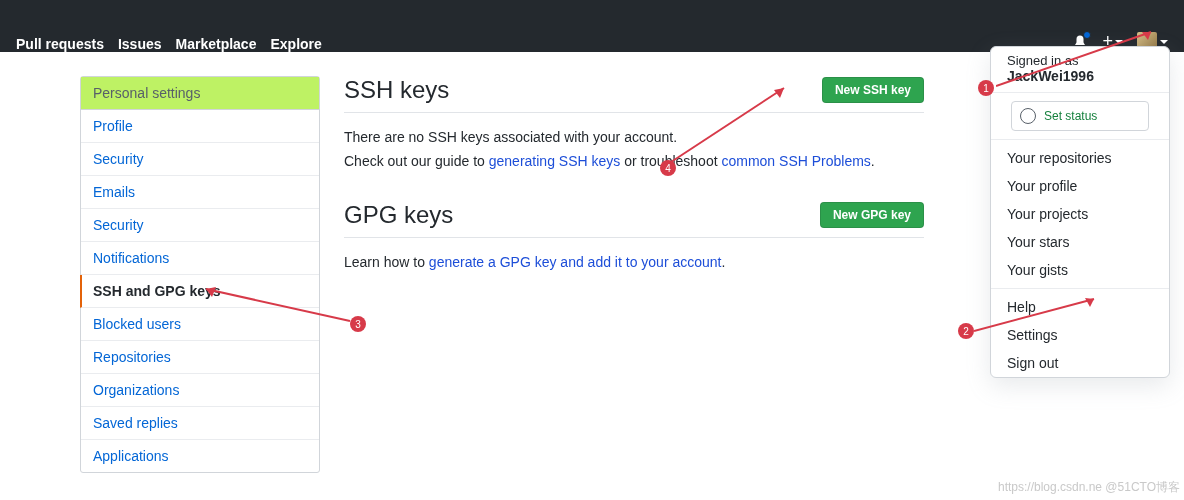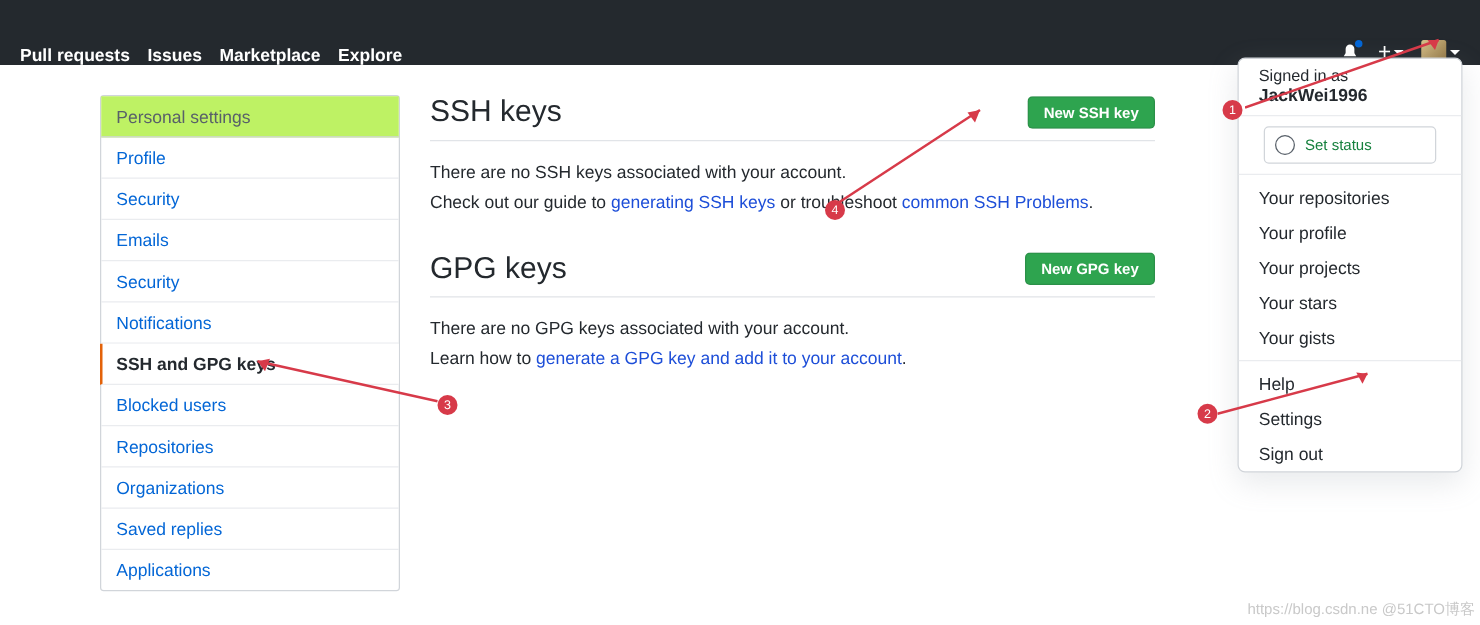--- a/index.html
+++ b/index.html
@@ -123,21 +123,20 @@
       <p class="muted">
         <span>Check out our guide to </span><a class="link">generating SSH keys</a><span> or troubleshoot </span><a class="link">common SSH Problems</a><span>.</span>
       </p>
     </section>
 
     <section class="section">
       <div class="section-head">
         <h2>GPG keys</h2>
         <button class="btn-green">New GPG key</button>
       </div>
-      <p>There are no GPG keys associated with your account.</p>
       <p class="muted">
         <span>Learn how to </span><a class="link">generate a GPG key and add it to your account</a><span>.</span>
       </p>
     </section>
   </main>
 </div>
 
 <div class="dropdown">
   <div class="dd-signed">
     <div class="small">Signed in as</div>

